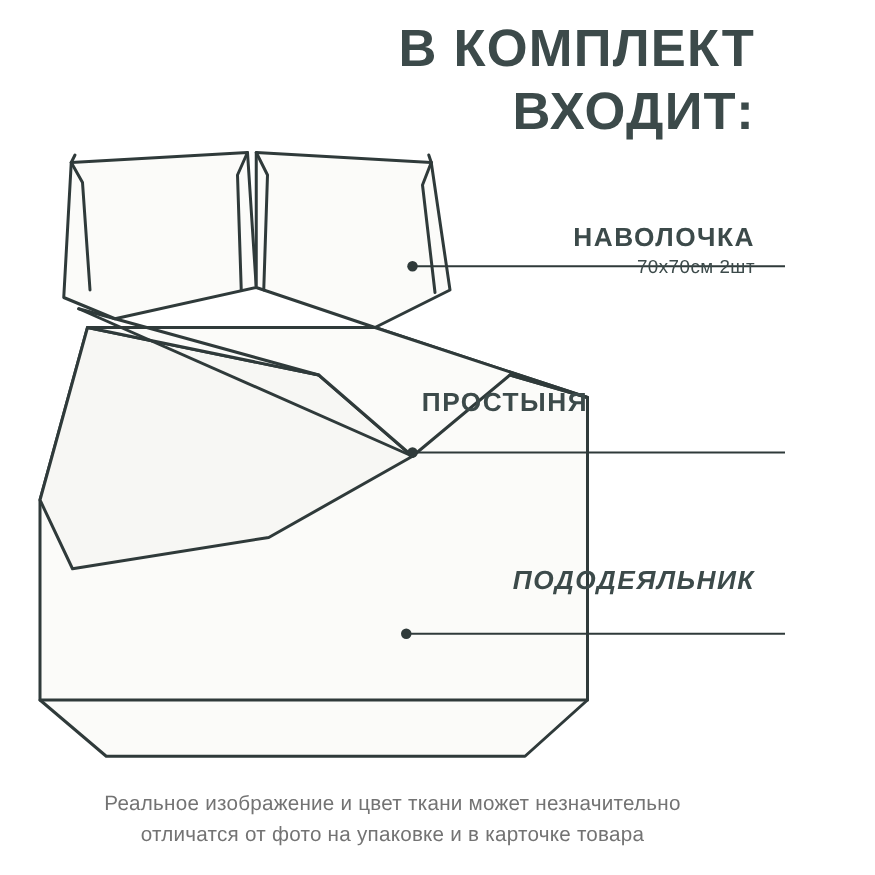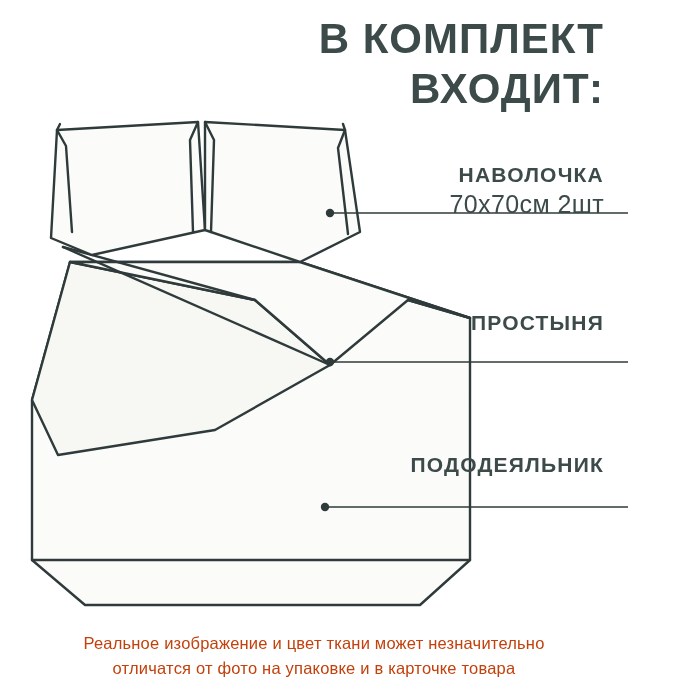--- a/index.html
+++ b/index.html
@@ -38,40 +38,40 @@
   }
   .callout .c-name {
     font-size: 21px;
     font-weight: bold;
     letter-spacing: 1.2px;
     text-transform: uppercase;
     line-height: 1.25;
     white-space: nowrap;
   }
   .callout .c-size {
-    font-size: 25px;
+    font-size: 15px;
     font-weight: normal;
     letter-spacing: 0.4px;
     line-height: 1.35;
     white-space: nowrap;
   }
-  #callout-pillow  { right: 24px; top: 162px; width: 400px; }
-  #callout-sheet   { right: 24px; top: 310px; width: 400px; }
-  #callout-duvet   { right: 24px; top: 452px; width: 400px; }
+  #callout-pillow  { right: 24px; top: 178px; width: 400px; }
+  #callout-sheet   { right: 24px; top: 310px; width: 400px; text-align: center; }
+  #callout-duvet   { right: 24px; top: 452px; width: 400px; font-style: italic; }
 
   
   .footnote {
     position: absolute;
     left: 0;
     right: 0;
     bottom: 18px;
     text-align: center;
     font-size: 16.5px;
     line-height: 1.55;
-    color: #c2410c;
+    color: #737373;
     letter-spacing: 0.2px;
     white-space: pre-line;
     padding: 0 22px;
   }
   
   #illustration {
     position: absolute;
     left: 0;
     top: 0;
     width: 700px;

